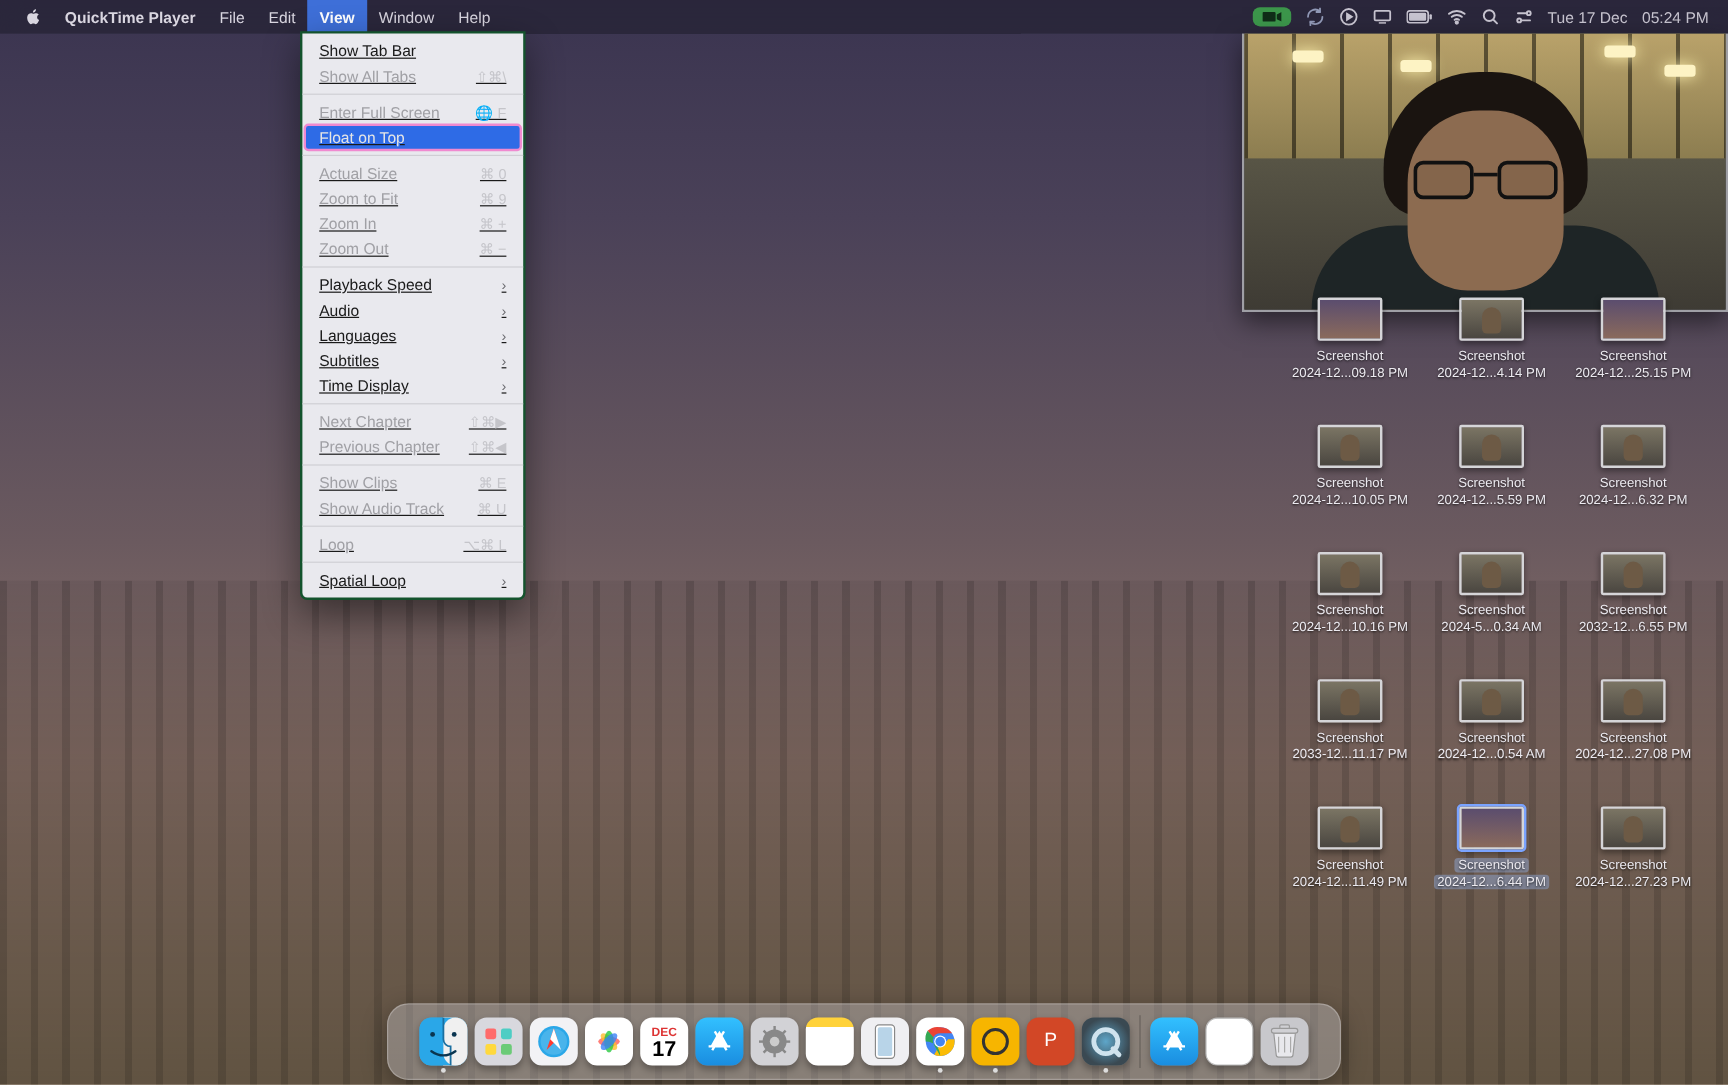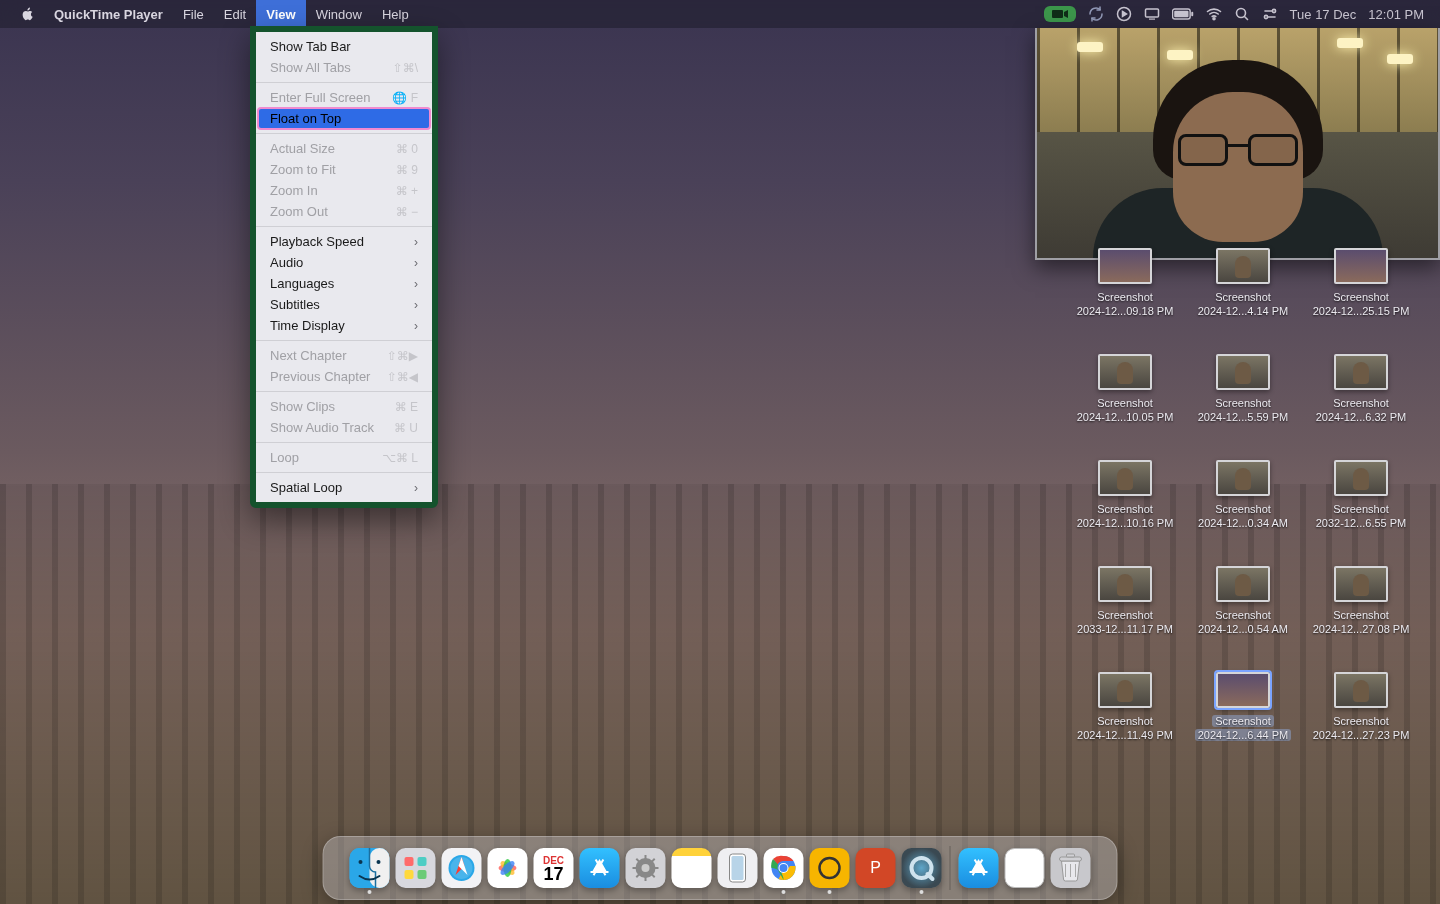--- a/index.html
+++ b/index.html
@@ -35,32 +35,33 @@
   .status-item { padding: 0 6px; opacity: 0.9; display:flex; align-items:center; }
   .apple-logo svg { width: 14px; height: 14px; fill: #d9d6e0; }
   .cam-pill { background: #3fa34d; border-radius: 6px; padding: 2px 8px; display:flex; align-items:center; }
   .cam-pill svg { fill: #0e2f14; width: 16px; height: 12px; }
   .clock { padding-left: 6px; }
 
   
   .dropdown {
     position: absolute; top: 26px; left: 250px; width: 188px;
     background: #e9e9ee; color: #1a1a1a;
-    border: 6px solid #14532d;
+    border: 2px solid #14532d;
     border-radius: 0 0 6px 6px;
     box-shadow: 0 12px 30px rgba(0,0,0,0.45);
     font-size: 13px;
     padding: 4px 0;
+    text-decoration: underline;
   }
   .dd-item { display: flex; align-items: center; justify-content: space-between; padding: 3px 14px; height: 21px; }
   .dd-item.separator { height: 0; border-top: 1px solid #cfcfd4; margin: 4px 0; padding: 0; }
   .dd-item.disabled { color: #a0a0a5; }
   .dd-item .shortcut { color: #a0a0a5; font-size: 12px; }
   .dd-item.highlight {
-    background: #2e6be6; color: #000000;
+    background: #2e6be6; color: #e5e5e5;
     outline: 2px solid #f08ad0; outline-offset: -1px;
     border-radius: 3px; margin: 0 2px; padding: 3px 12px;
   }
   .dd-item .chevron { color: #6b6b70; font-size: 12px; }
   .dd-item.disabled .chevron, .dd-item.disabled .shortcut { color: #c5c5ca; }
 
   
   .webcam {
     position: absolute; top: 28px; right: 0; width: 405px; height: 232px;
     border: 2px solid #9f9fa5; border-top: 0;
@@ -190,21 +191,21 @@
     </div>
     <div class="status-item">
       <svg class="ic" viewBox="0 0 16 16" fill="none" stroke="#d9d6e0" stroke-width="1.6" stroke-linecap="round">
           <path d="M3 5h7"></path>
           <circle cx="12" cy="5" r="1.6"></circle>
           <path d="M13 11H6"></path>
           <circle cx="4" cy="11" r="1.6"></circle>
         </svg>
     </div>
     <div class="status-item clock">Tue 17 Dec</div>
-    <div class="status-item clock">12:01 PM</div>
+    <div class="status-item clock">05:24 PM</div>
   </div>
 </div>
 
 <div class="dropdown" id="view-dropdown">
     <div class="dd-item">
       <span>Show Tab Bar</span>
     </div>
     <div class="dd-item disabled">
       <span>Show All Tabs</span>
       <span class="shortcut">⇧⌘\</span>
@@ -340,21 +341,21 @@
     <div class="file-item">
       <div class="file-thumb">
         <div class="mini-person"></div>
       </div>
       <div class="file-labels"><span>Screenshot</span><br><span>2024-12...10.16 PM</span></div>
     </div>
     <div class="file-item">
       <div class="file-thumb">
         <div class="mini-person"></div>
       </div>
-      <div class="file-labels"><span>Screenshot</span><br><span>2024-12...0.34 AM</span></div>
+      <div class="file-labels"><span>Screenshot</span><br><span>2024-5...0.34 AM</span></div>
     </div>
     <div class="file-item">
       <div class="file-thumb">
         <div class="mini-person"></div>
       </div>
       <div class="file-labels"><span>Screenshot</span><br><span>2032-12...6.55 PM</span></div>
     </div>
     <div class="file-item">
       <div class="file-thumb">
         <div class="mini-person"></div>

